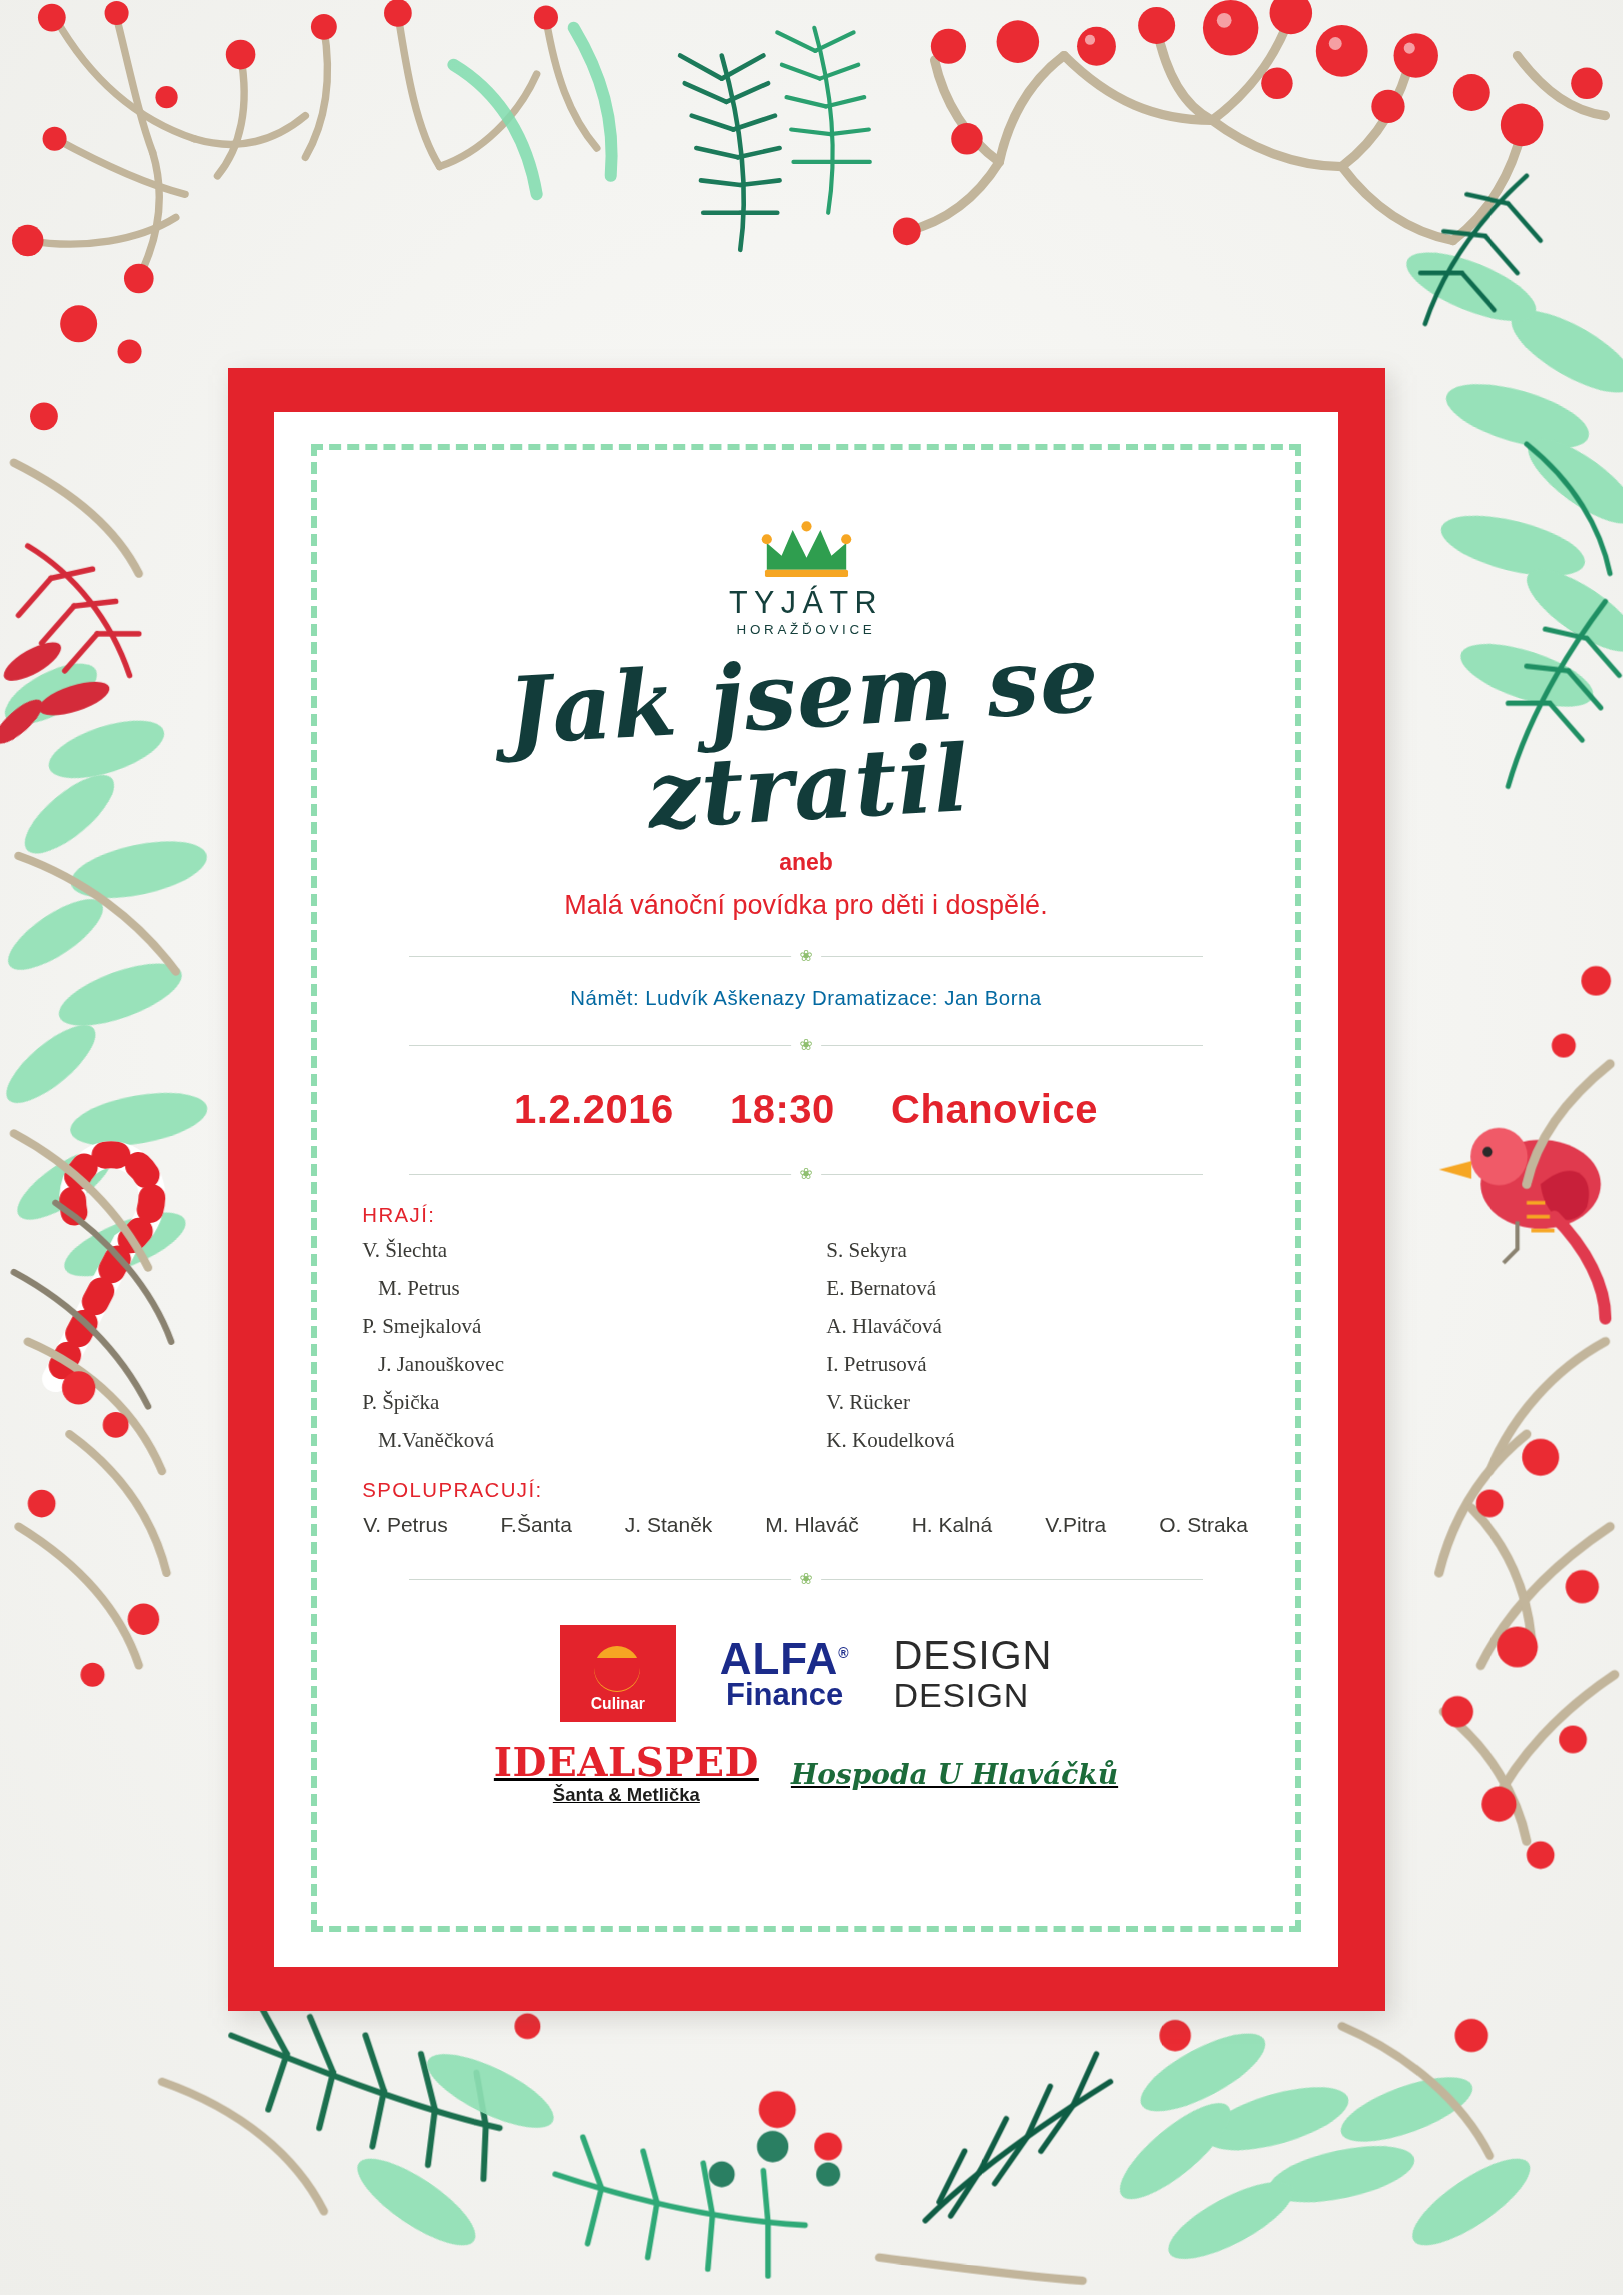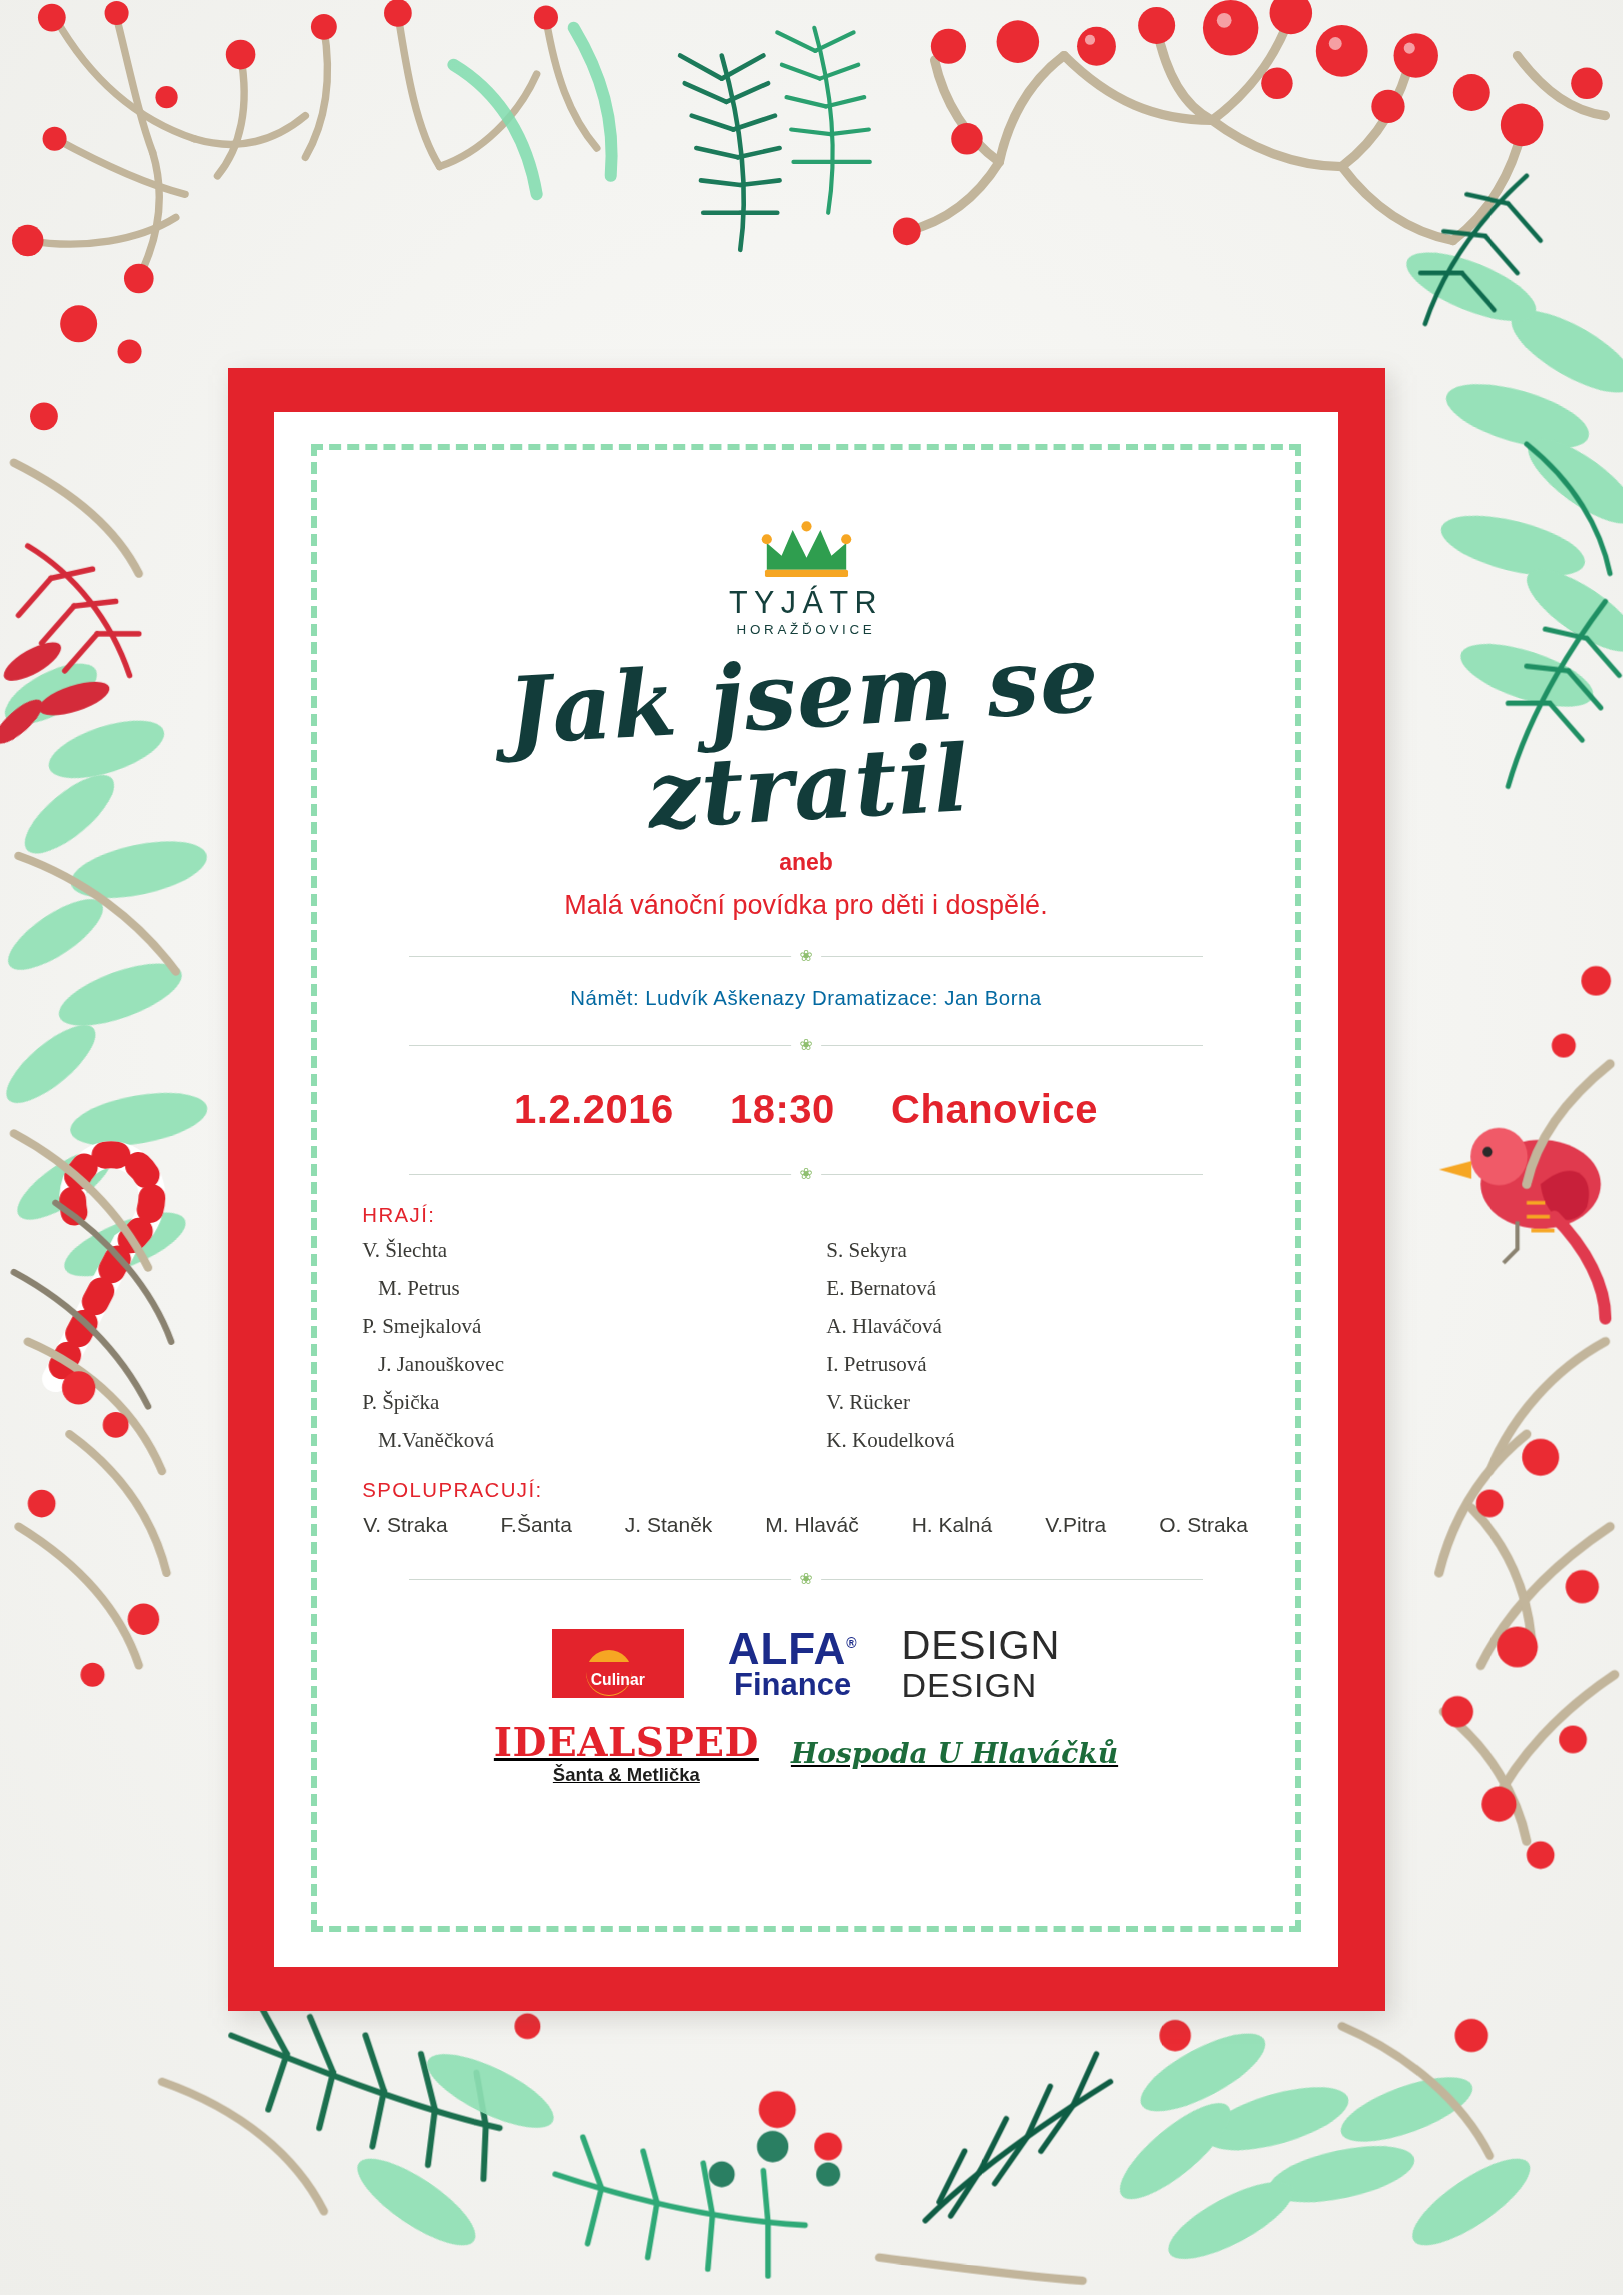--- a/index.html
+++ b/index.html
@@ -203,25 +203,24 @@
   }
   .sponsor-row {
     display: flex;
     align-items: center;
     justify-content: center;
     gap: 44px;
   }
   .sponsor-row.second { margin-top: 21px; gap: 32px; text-decoration: underline; }
 
   .sp-culinar {
-    width: 116px; height: 69px;
+    width: 116px; height: 97px;
     background: #e3232c;
     position: relative;
     color:#fff;
-    padding-left:16px;
   }
   .sp-culinar .dot-o {
     position: absolute; left: 34px; top: 20.4px;
     width: 46px; height: 46px; border-radius: 50%;
     background: #f6a623;
   }
   .sp-culinar .dot-i {
     position: absolute; left: 34px; top: 33px;
     width: 46px; height: 33px; border-radius: 0 0 28px 28px;
     background: #e3232c;
@@ -621,21 +620,21 @@
     <div class="c4">I. Petrusová</div>
 
     <div class="c1">P. Špička</div>
     <div class="c2">V. Rücker</div>
     <div class="c3">M.Vaněčková</div>
     <div class="c4">K. Koudelková</div>
   </div>
 
   <div class="sect-label" style="margin-top:26px">SPOLUPRACUJÍ:</div>
   <div class="coop-row">
-    <span>V. Straka</span>
+    <span>V. Petrus</span>
     <span>F.Šanta</span>
     <span>J. Staněk</span>
     <span>M. Hlaváč</span>
     <span>H. Kalná</span>
     <span>V.Pitra</span>
     <span>O. Straka</span>
   </div>
 
   <div class="divider" style="margin-top:28px">
     <div class="line"></div>

